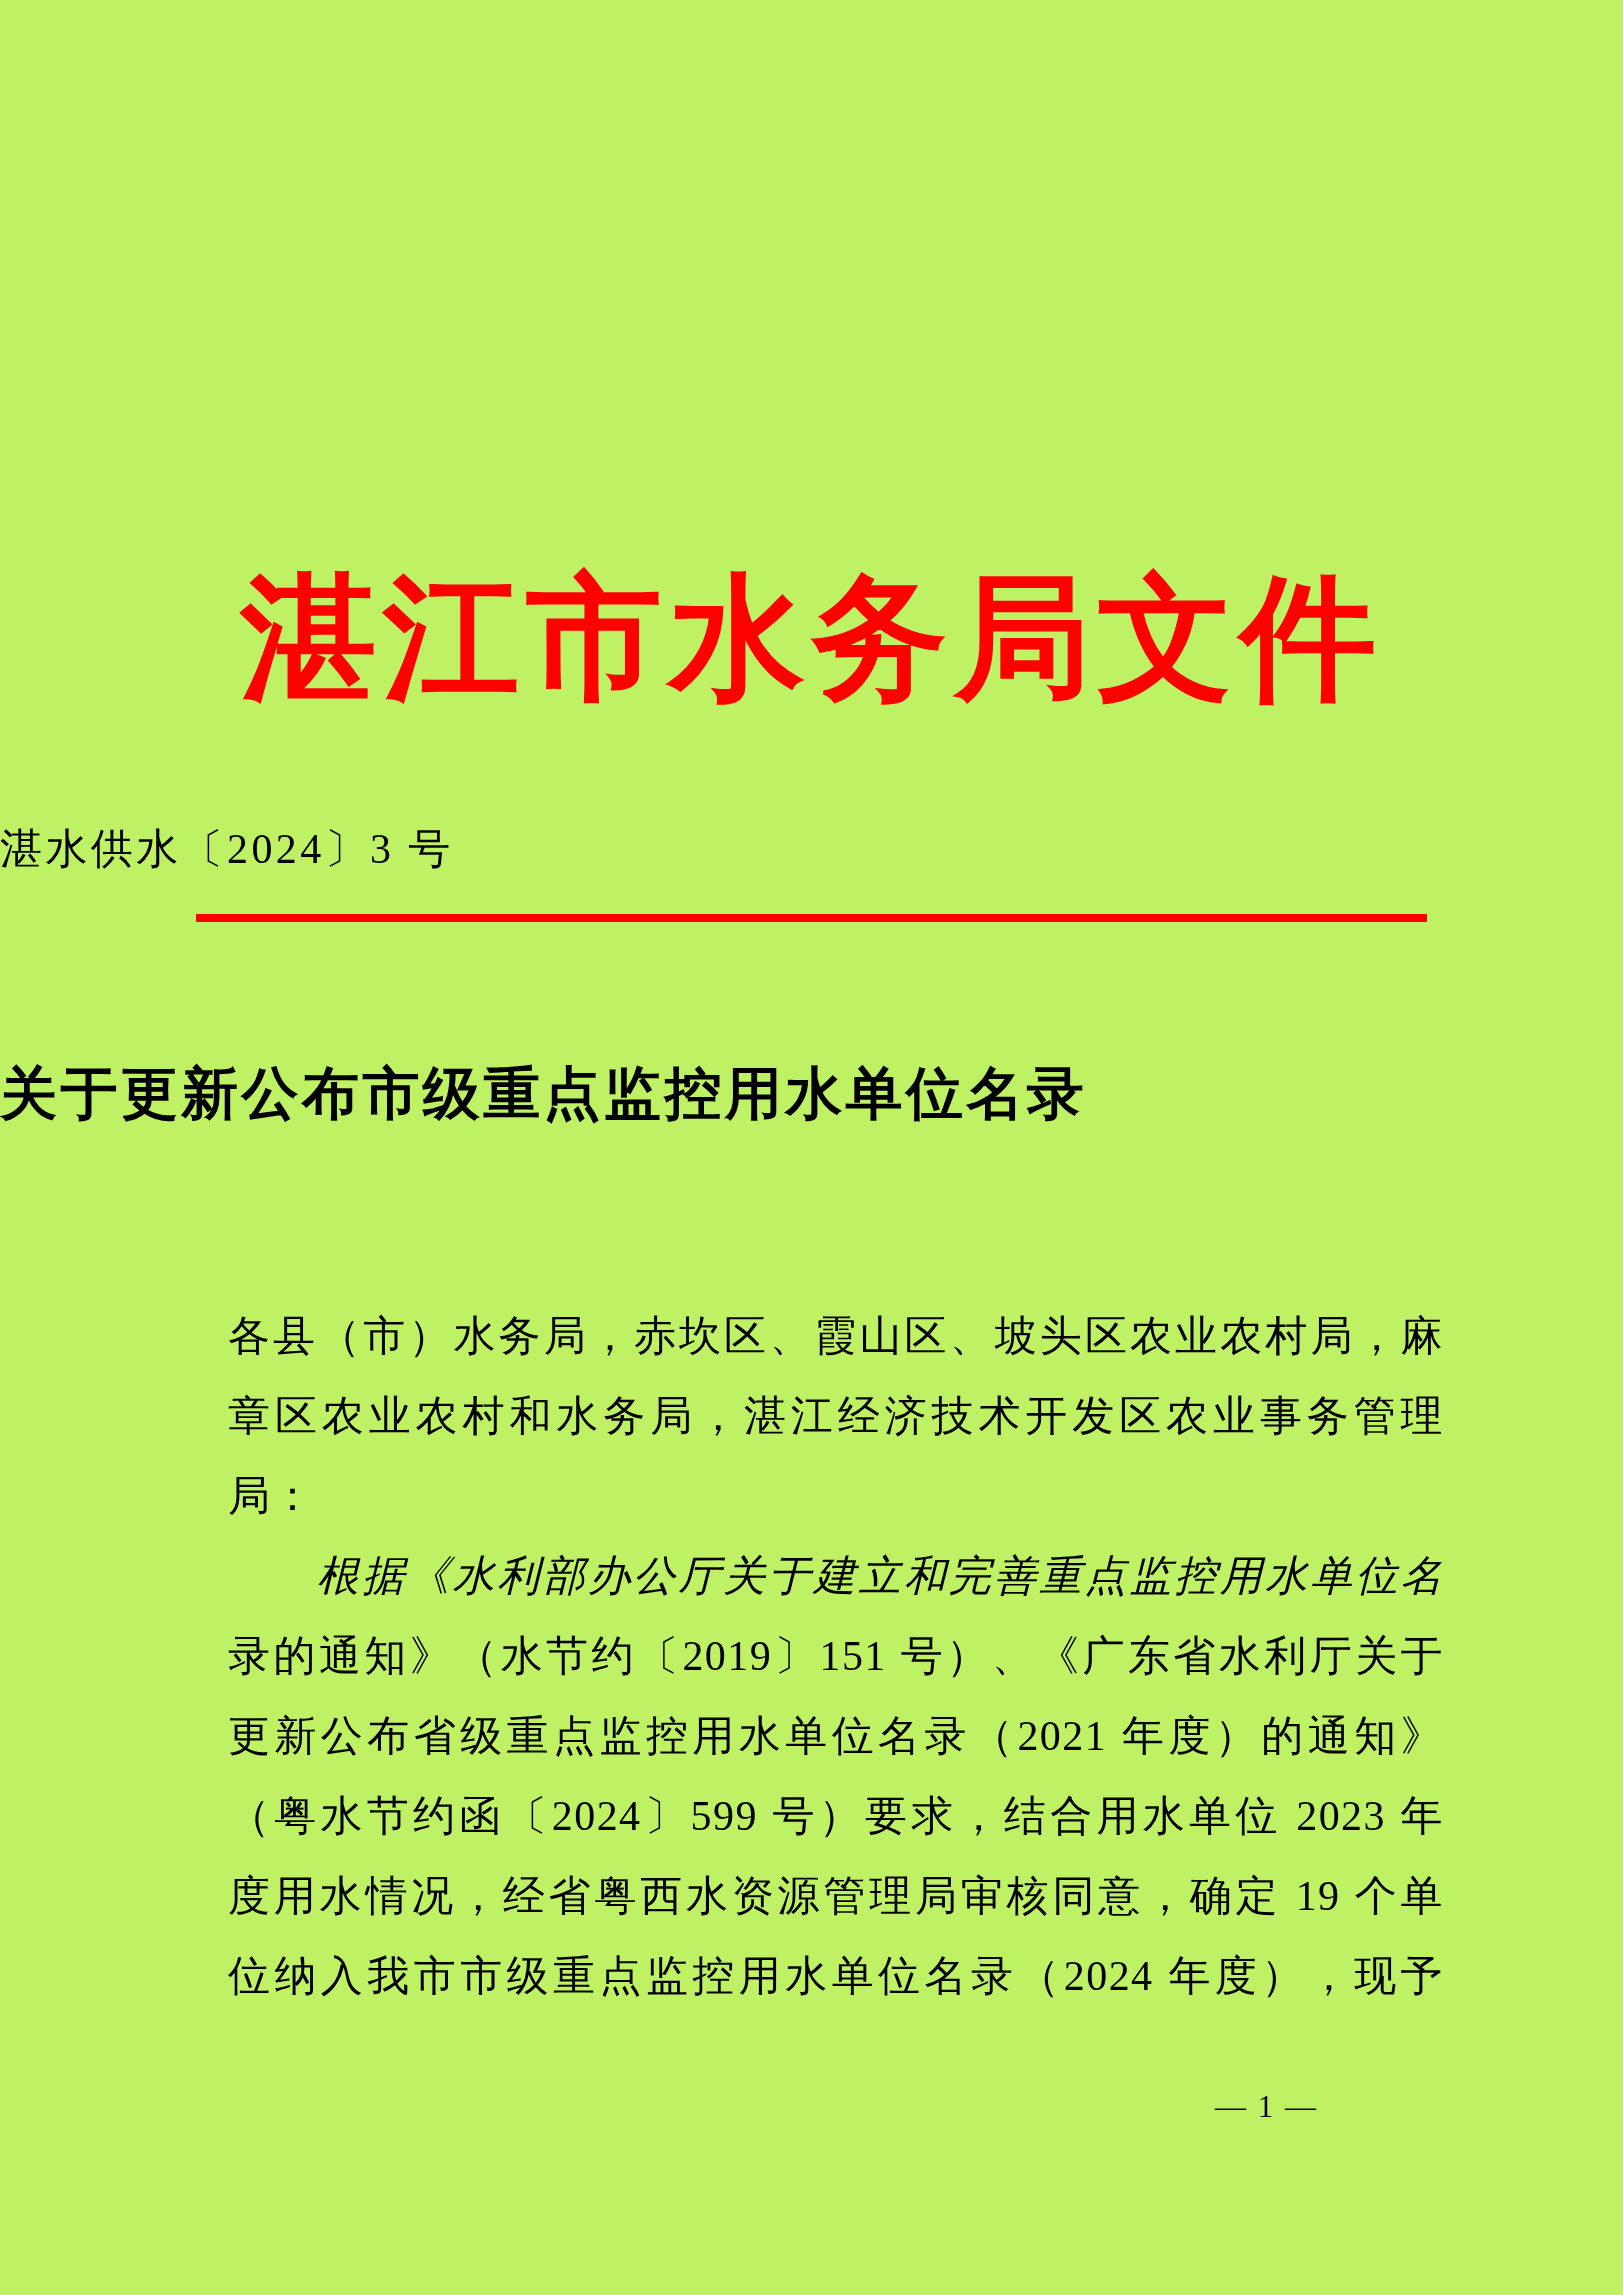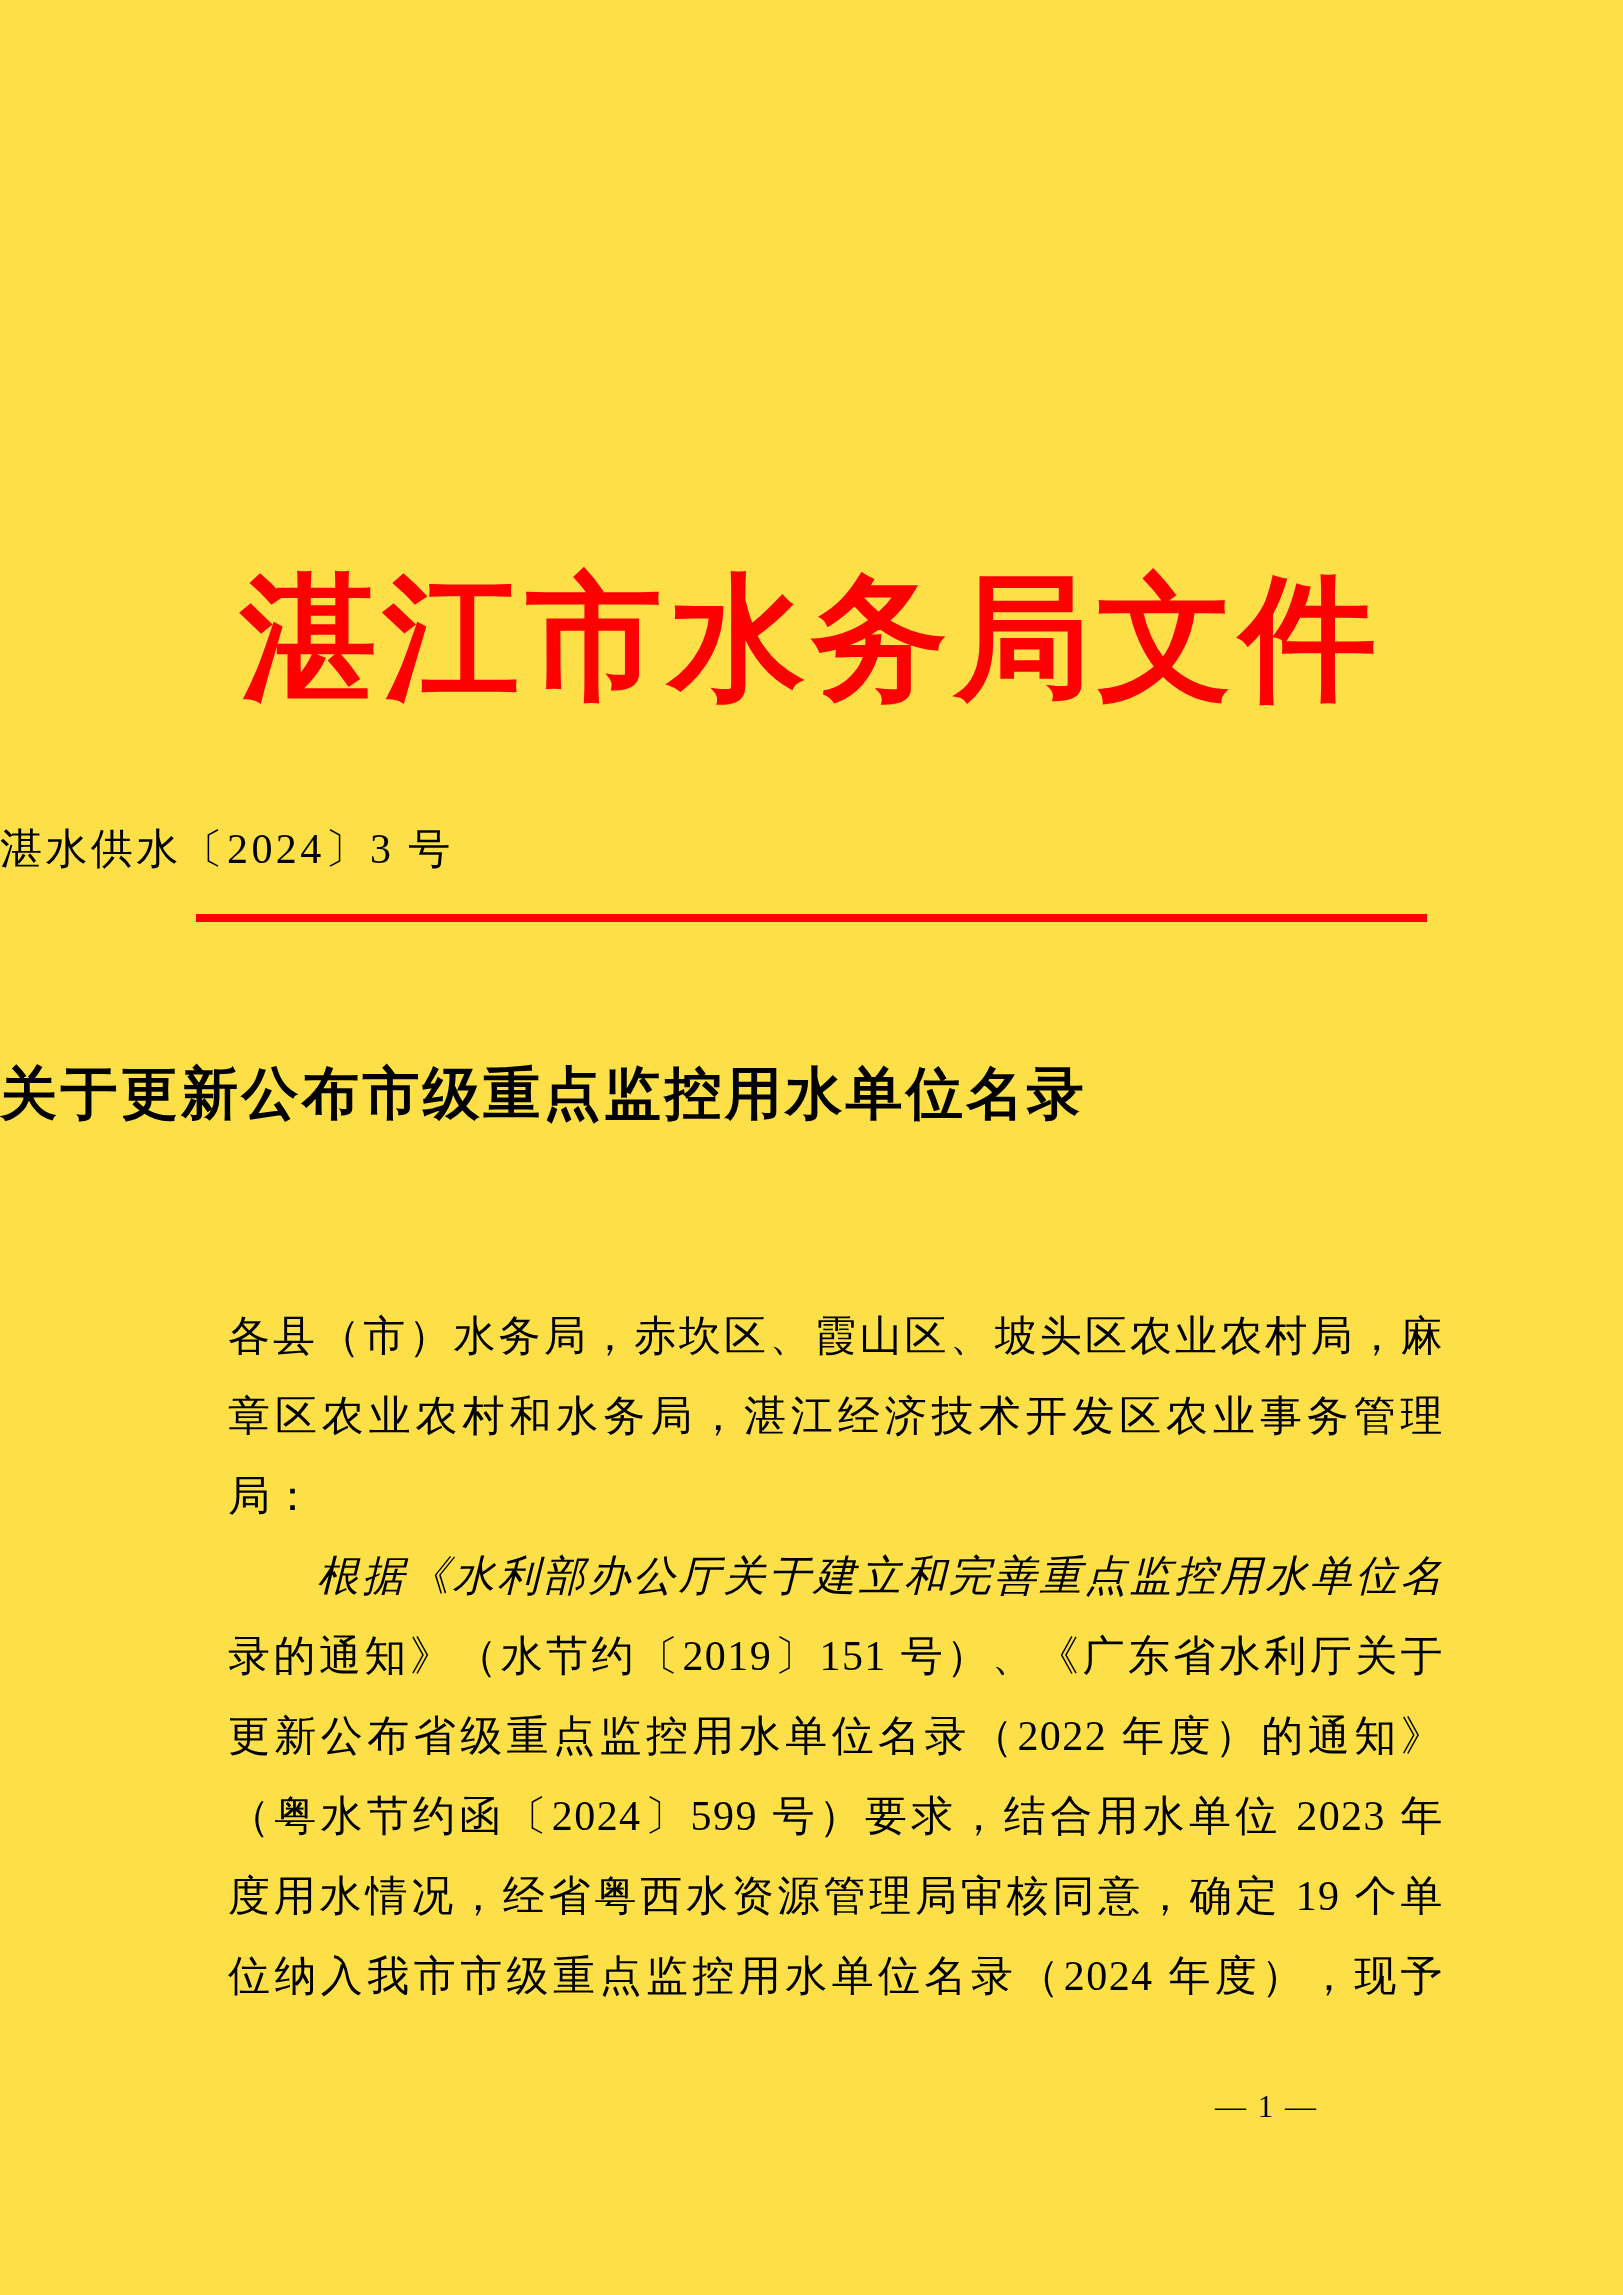--- a/index.html
+++ b/index.html
@@ -4,21 +4,21 @@
 <style>
   html, body {
     margin: 0;
     padding: 0;
     background: #ffffff;
   }
   .page {
     position: relative;
     width: 1623px;
     height: 2295px;
-    background: #fde047;
+    background: #bef264;
     overflow: hidden;
     font-family: "Liberation Serif", "DejaVu Serif", serif;
     color: #000000;
   }
   
   .agency-title {
     position: absolute;
     top: 556px;
     left: 0;
     width: 100%;
@@ -107,21 +107,21 @@
   <div class="doc-title">
     <div>关于更新公布市级重点监控用水单位名录</div>
   </div>
 
   <div class="body-text">
       <div class="body-line just">各县（市）水务局，赤坎区、霞山区、坡头区农业农村局，麻</div>
       <div class="body-line just">章区农业农村和水务局，湛江经济技术开发区农业事务管理</div>
       <div class="body-line">局：</div>
       <div class="body-line just indent">根据《水利部办公厅关于建立和完善重点监控用水单位名</div>
       <div class="body-line just">录的通知》（水节约〔2019〕151 号）、《广东省水利厅关于</div>
-      <div class="body-line just">更新公布省级重点监控用水单位名录（2022 年度）的通知》</div>
+      <div class="body-line just">更新公布省级重点监控用水单位名录（2021 年度）的通知》</div>
       <div class="body-line just">（粤水节约函〔2024〕599 号）要求，结合用水单位 2023 年</div>
       <div class="body-line just">度用水情况，经省粤西水资源管理局审核同意，确定 19 个单</div>
       <div class="body-line just">位纳入我市市级重点监控用水单位名录（2024 年度），现予</div>
     </div>
 
   <div class="page-number">— 1 —</div>
 
 </div>
 
 

